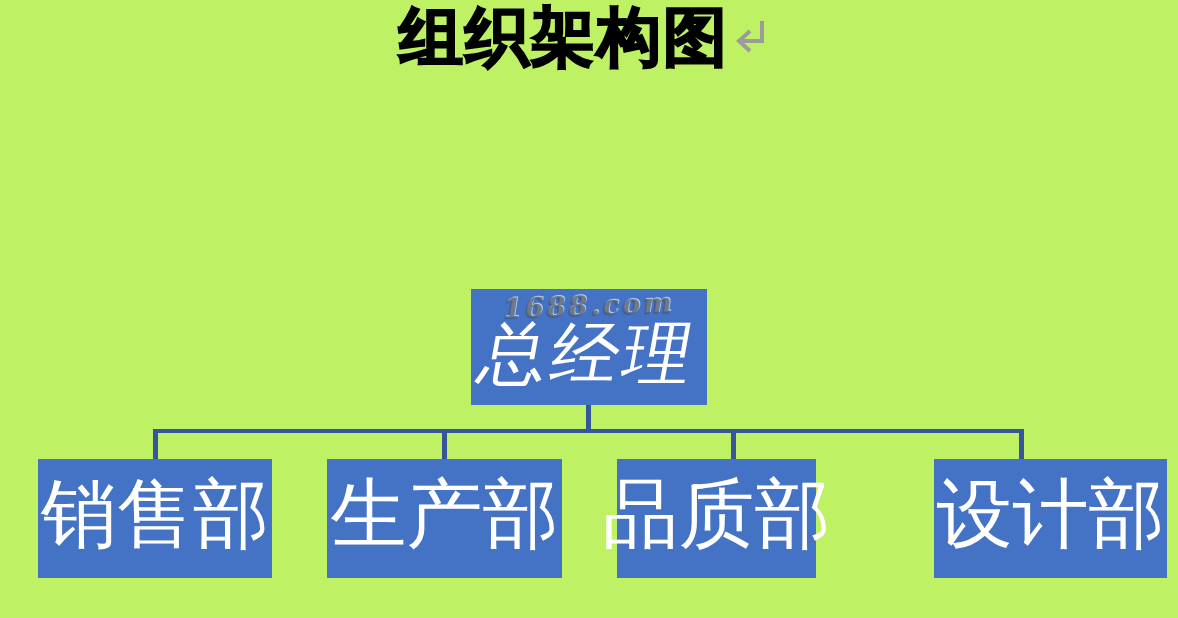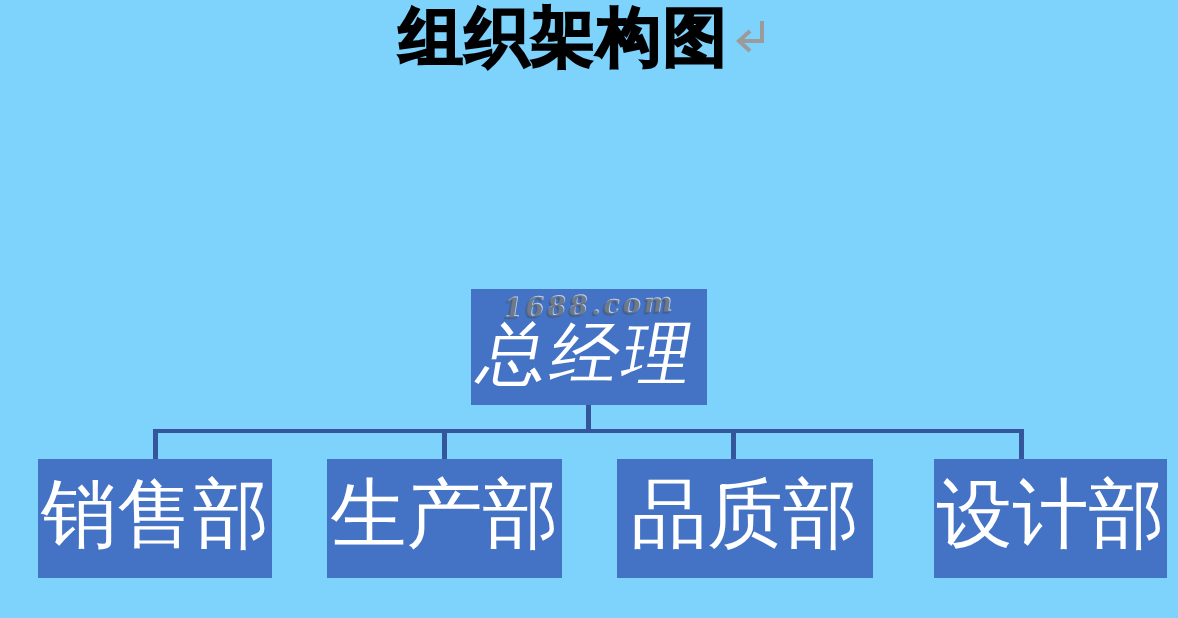--- a/index.html
+++ b/index.html
@@ -4,21 +4,21 @@
 <style>
   html, body {
     margin: 0;
     padding: 0;
     background: #ffffff;
   }
   #canvas {
     position: relative;
     width: 1178px;
     height: 618px;
-    background: #7dd3fc;
+    background: #bef264;
     overflow: hidden;
     font-family: "Liberation Sans", sans-serif;
   }
 
   
   .title-row {
     position: absolute;
     top: 2px;
     left: 0;
     width: 1178px;
@@ -74,21 +74,21 @@
     height: 119px;
     font-size: 76px;
   }
   .node-dept .node-label {
     display: inline-block;
     letter-spacing: 0px;
     padding-bottom: 6px;
   }
   #dept-0 { left: 38px;  width: 234px; }
   #dept-1 { left: 327px; width: 235px; }
-  #dept-2 { left: 617px; width: 256px; }
+  #dept-2 { left: 617px; width: 199px; }
   #dept-3 { left: 905px; width: 233px; margin-left: 29px; }
 
   
   .connector {
     position: absolute;
     background: #35569B;
   }
   .conn-root-stub { left: 586px; top: 405px; width: 5px;   height: 26px; }
   .conn-horizontal { left: 153px; top: 429px; width: 871px; height: 4px; }
   .conn-drop { top: 429px; width: 5px; height: 30px; }

